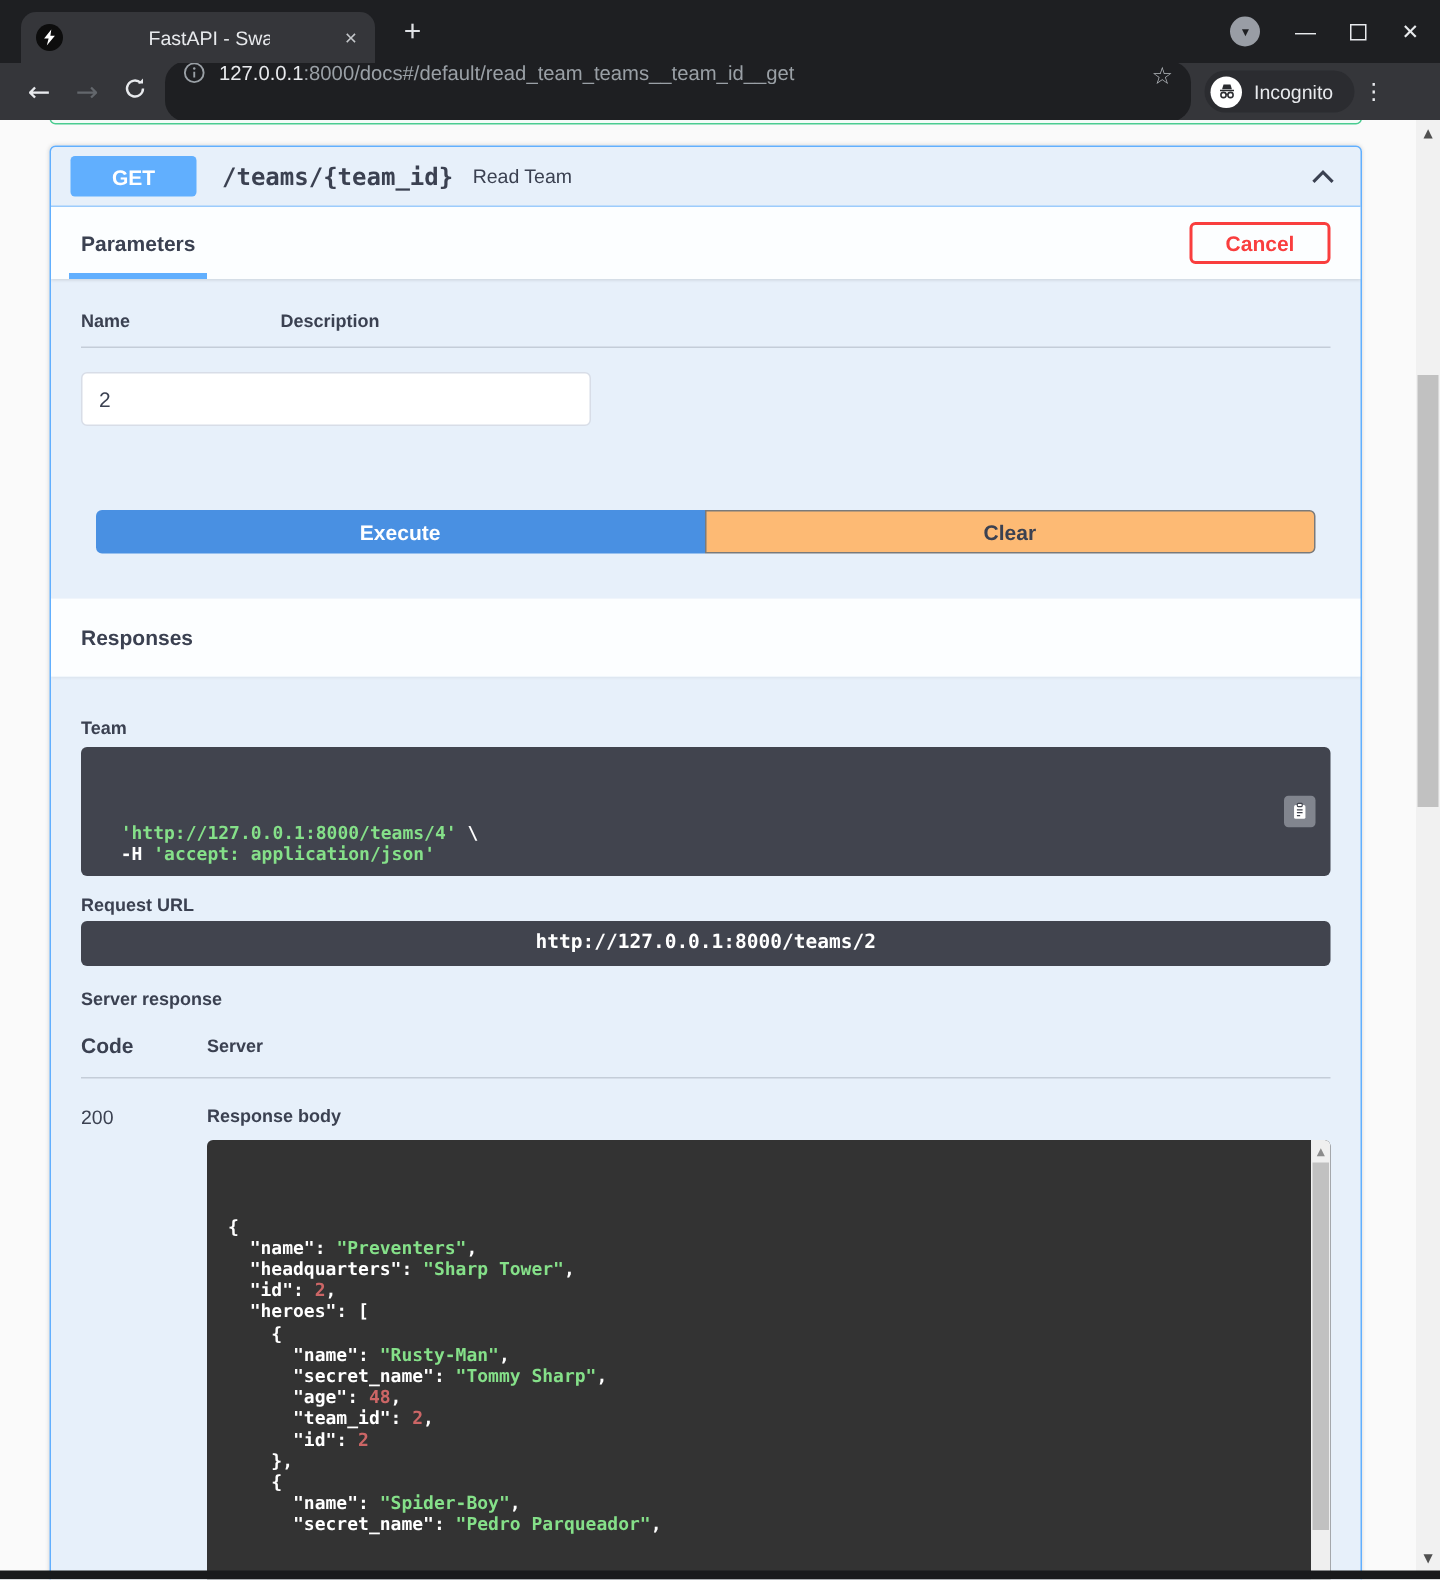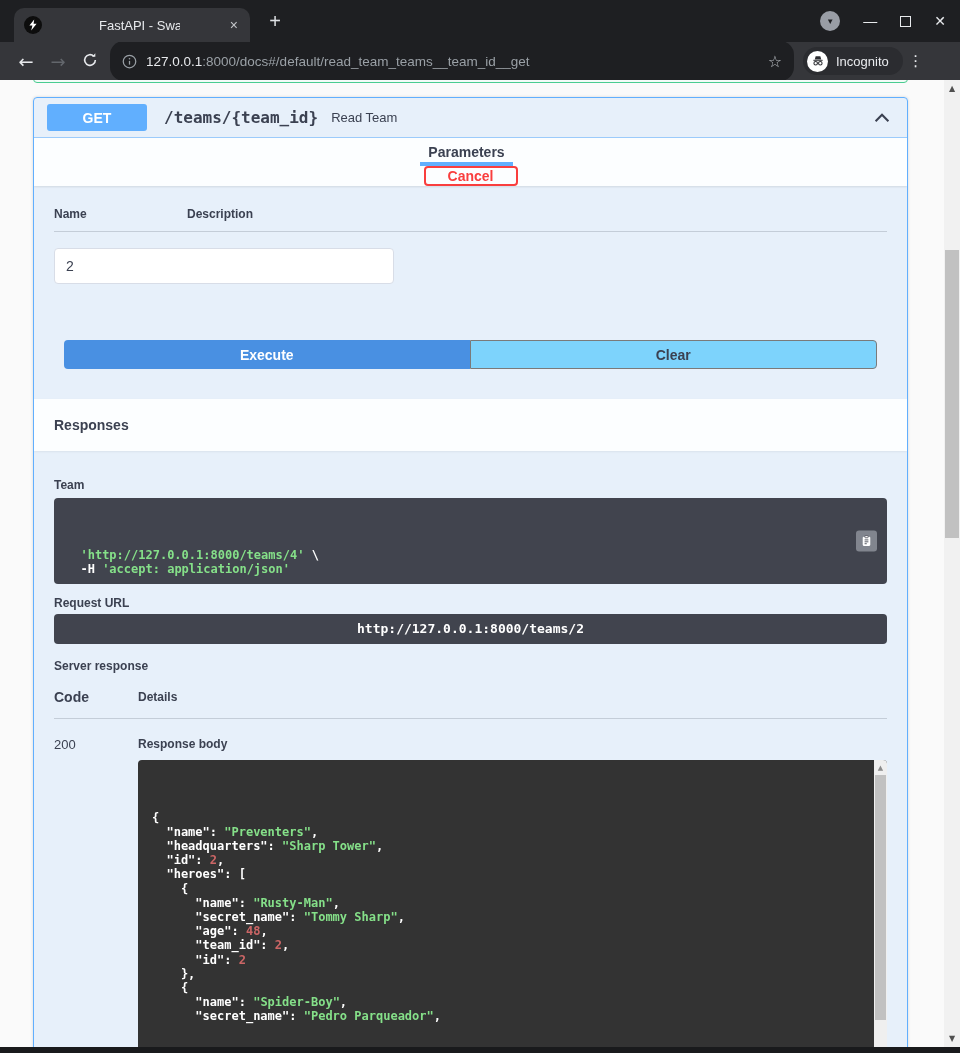--- a/index.html
+++ b/index.html
@@ -23,21 +23,21 @@
   .win-controls { position:absolute; right:14px; top:11px; display:flex; gap:23px; align-items:center; }
   .circle-btn { width:20px; height:20px; background:#999da5; border-radius:50%;
                 color:#1e1f22; font-size:8px; display:flex; align-items:center; justify-content:center; }
   .wc { color:#e8eaed; font-size:14px; line-height:20px; }
   .wc-max { width:11px; height:11px; border:1.5px solid #e8eaed; display:inline-block; }
 
   .toolbar { height:38px; background:#35363a; display:flex; align-items:center; padding:0 10px; }
   .nav-ic { color:#e8eaed; font-size:18px; width:32px; text-align:center; font-family:"DejaVu Sans",sans-serif; }
   .nav-ic.disabled { color:#63676c; }
   .omnibox { height:40px; background:#1e1f22; border-radius:14px; display:flex;
-             align-items:center; padding:0 12px; gap:9px; width:684px; margin-left:4px; }
+             align-items:flex-start; padding:0 12px; gap:9px; width:684px; margin-left:4px; }
   .info-ic { flex:none; display:flex; }
   .url { font-size:13.5px; color:#9aa0a6; flex:1; white-space:nowrap; overflow:hidden; }
   .url .host { color:#e8eaed; }
   .star { color:#b6babf; font-size:16px; font-family:"DejaVu Sans",sans-serif; }
   .incog { height:28px; border-radius:14px; background:#2b2c30; display:flex; align-items:center;
            gap:8px; padding:0 14px 0 4px; margin-left:9px; }
   .incog-circle { width:21px; height:21px; background:#ffffff; border-radius:50%;
                   display:flex; align-items:center; justify-content:center; }
   .incog-label { color:#e8eaed; font-size:13px; }
   .menu-dots { color:#e8eaed; font-size:15px; width:26px; text-align:center; font-family:"DejaVu Sans",sans-serif; }
@@ -45,31 +45,31 @@
   
   .page { position:relative; height:973px; background:#fafafa; overflow:hidden; color:#3b4151; }
   .prev-block-edge { position:absolute; left:33px; top:-8px; width:875px; height:11px;
                      border:1px solid #49cc90; border-radius:4px; background:#f2fbf7; }
   .opblock { position:absolute; left:33px; top:17px; width:875px; height:1000px;
              border:1px solid #61affe; border-radius:4px;
              background:rgba(97,175,254,0.12); overflow:hidden;
              box-shadow:0 0 3px rgba(0,0,0,.15); }
   .op-header { height:40px; display:flex; align-items:center; padding:0 13px;
                border-bottom:1px solid rgba(97,175,254,.55); }
-  .method-badge { width:100px; height:27px; background:#61affe; color:#fff; font-weight:bold;
+  .method-badge { width:84px; height:27px; background:#61affe; color:#fff; font-weight:bold;
                   font-size:14px; border-radius:3px; display:flex; align-items:center;
                   justify-content:center; flex:none; }
   .op-path { font-family:"DejaVu Sans Mono",monospace; font-weight:bold; font-size:16px;
              color:#3b4151; margin-left:17px; }
   .op-summary { font-size:13px; color:#3b4151; margin-left:13px; flex:1; }
   .chev { display:flex; padding:4px; }
 
   .sec-header { background:rgba(255,255,255,0.88); height:48px; display:flex; align-items:center;
                 justify-content:space-between; padding:0 20px;
-                box-shadow:0 1px 2px rgba(0,0,0,0.10);flex-direction:column; }
+                box-shadow:0 1px 2px rgba(0,0,0,0.10); }
   .tab-item { height:48px; display:flex; align-items:center; font-size:14px; font-weight:bold;
               color:#3b4151; box-shadow:inset 0 -4px 0 #61affe; padding:0 8px; margin-left:-8px; }
   .cancel-btn { width:94px; height:28px; border:2px solid #f93e3e; border-radius:4px;
                 color:#f93e3e; font-weight:bold; font-size:14px; background:transparent;
                 display:flex; align-items:center; justify-content:center; }
 
   .params-body { padding:21px 20px 0; }
   .thead { display:flex; font-size:12px; font-weight:bold; color:#3b4151;
            padding-bottom:10px; border-bottom:1px solid rgba(59,65,81,.2); }
   .col-name { width:133px; }
@@ -80,21 +80,21 @@
   .req-sup { color:#f93e3e; font-size:10px; font-weight:normal; vertical-align:super; margin-left:2px; }
   .p-type { font-family:"DejaVu Sans Mono",monospace; font-weight:bold; font-size:12px; margin-top:5px; }
   .p-loc { font-family:"DejaVu Sans Mono",monospace; font-style:italic; font-size:12px;
            color:#888; margin-top:5px; }
   .p-input { width:340px; height:36px; border:1px solid #d8dde7; border-radius:4px;
              padding:0 11px; font-size:14px; color:#3b4151; background:#fff;
              font-family:"Liberation Sans",sans-serif; }
   .exec-row { display:flex; margin:56px 10px 30px; }
   .btn-exec { flex:1; height:29px; background:#4990e2; color:#fff; font-weight:bold; font-size:14px;
               border:none; border-radius:4px 0 0 4px; }
-  .btn-clear { flex:1; height:29px; background:#7dd3fc; color:#3b4151; font-weight:bold; font-size:14px;
+  .btn-clear { flex:1; height:29px; background:#fdba74; color:#3b4151; font-weight:bold; font-size:14px;
                border:1px solid #7a7a7a; border-radius:0 4px 4px 0; }
 
   .resp-header { background:rgba(255,255,255,0.88); height:52px; display:flex; align-items:center;
                  padding:0 20px; font-size:14px; font-weight:bold; color:#3b4151;
                  box-shadow:0 1px 2px rgba(0,0,0,0.06); }
   .resp-body { padding:27px 20px 0; }
   .lbl { font-size:12px; font-weight:bold; color:#3b4151; }
   .code-block { background:#41444e; border-radius:4px; padding:8px 12px;
                 font-family:"DejaVu Sans Mono",monospace; font-size:12px; line-height:14px;
                 color:#fff; font-weight:bold; margin-top:6px; position:relative; white-space:pre; }
@@ -246,21 +246,21 @@
           </svg>
         </span>
       <div class="cl"><span class="tk-p">  </span><span class="tk-s">'http://127.0.0.1:8000/teams/4' </span><span class="tk-p">\</span></div><div class="cl"><span class="tk-p">  </span><span class="tk-b">-H </span><span class="tk-s">'accept: application/json'</span></div></div>
 
       <div class="lbl" style="margin-top:12px">Request URL</div>
       <div class="url-block">http://127.0.0.1:8000/teams/2</div>
 
       <div class="lbl srv-lbl">Server response</div>
       <div class="code-details">
         <span class="cd-code">Code</span>
-        <span class="cd-details">Details</span>
+        <span class="cd-details">Server</span>
       </div>
 
       <div class="resp-row">
         <div class="r-left">200</div>
         <div class="r-right">
           <div class="lbl">Response body</div>
           <div class="json-block">
             <div class="json-scroll">
               <div class="json-up">▲</div>
               <div class="json-thumb"></div>

